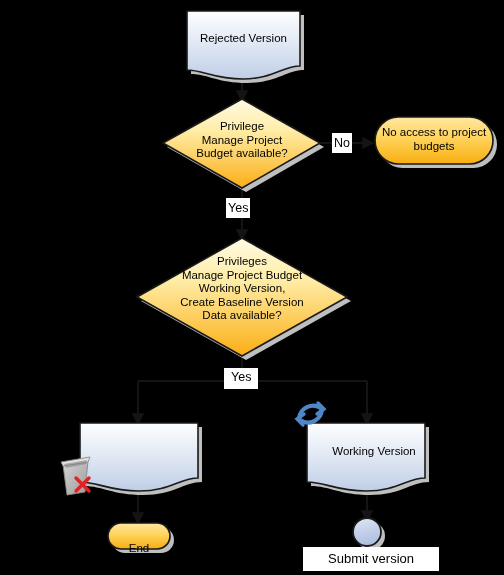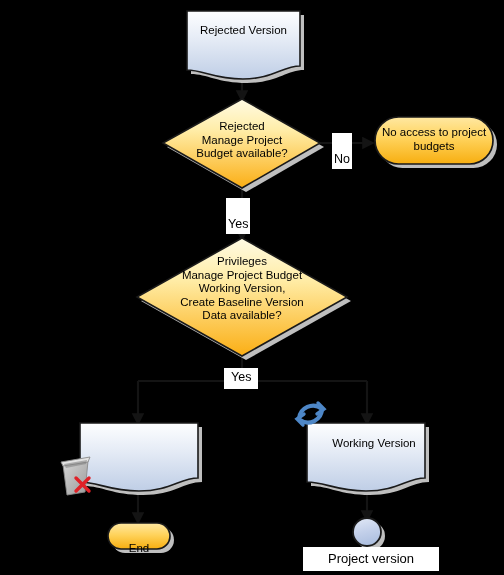--- a/index.html
+++ b/index.html
@@ -23,30 +23,30 @@
     height: 575px;
   }
   .node-label {
     position: absolute;
     text-align: center;
     color: #000000;
     line-height: 1.18;
     pointer-events: none;
     white-space: pre-line;
   }
-  .doc-label { font-size: 11.5px; }
+  .doc-label { font-size: 11.5px; margin-top: 8px; }
   .diamond-label { font-size: 11.5px; }
   .term-label { font-size: 11.5px; }
   .edge-label {
     position: absolute;
     background: #ffffff;
     color: #000000;
     font-size: 12.5px;
     line-height: 1;
-    padding: 20px 2px 3px 2px;
+    padding: 4px 2px 3px 2px;
     text-align: center;
   }
   .white-box-label {
     position: absolute;
     background: #ffffff;
     color: #000000;
     font-size: 13px;
     text-align: center;
     line-height: 1;
     padding: 5px 6px 6px 6px;
@@ -162,39 +162,39 @@
     </g>
 
     <g>
       <circle cx="371" cy="536" r="14" fill="#BFBFBF"></circle>
       <circle cx="367" cy="532" r="14" fill="url(#gradCircle)" stroke="#1a1a1a" stroke-width="1.8"></circle>
     </g>
   </svg>
 
   <div class="node-label doc-label" style="left:187px; top:24px; width:113px;">Rejected Version</div>
 
-  <div class="node-label diamond-label" style="left:166px; top:120px; width:152px;">Rejected
+  <div class="node-label diamond-label" style="left:166px; top:120px; width:152px;">Privilege
 Manage Project
 Budget available?</div>
 
   <div class="node-label term-label" style="left:377px; top:126px; width:114px;">No access to project
 budgets</div>
 
   <div class="node-label diamond-label" style="left:152px; top:255px; width:180px;">Privileges
 Manage Project Budget
 Working Version,
 Create Baseline Version
 Data available?</div>
 
 
   <div class="node-label doc-label" style="left:308px; top:437px; width:132px;">Working Version</div>
 
   <div class="node-label term-label" style="left:108px; top:542px; width:62px;">End</div>
 
-  <div class="white-box-label" style="left:303px; top:547px; width:124px;">Project version</div>
+  <div class="white-box-label" style="left:303px; top:547px; width:124px;">Submit version</div>
 
   <div class="edge-label" style="left:332px; top:133px;">No</div>
 
   <div class="edge-label" style="left:226px; top:198px;">Yes</div>
 
   <div class="edge-label" style="left:224px; top:368px; padding:3px 7px 5px 7px;">Yes</div>
 
 </div>
 
 </body></html>

